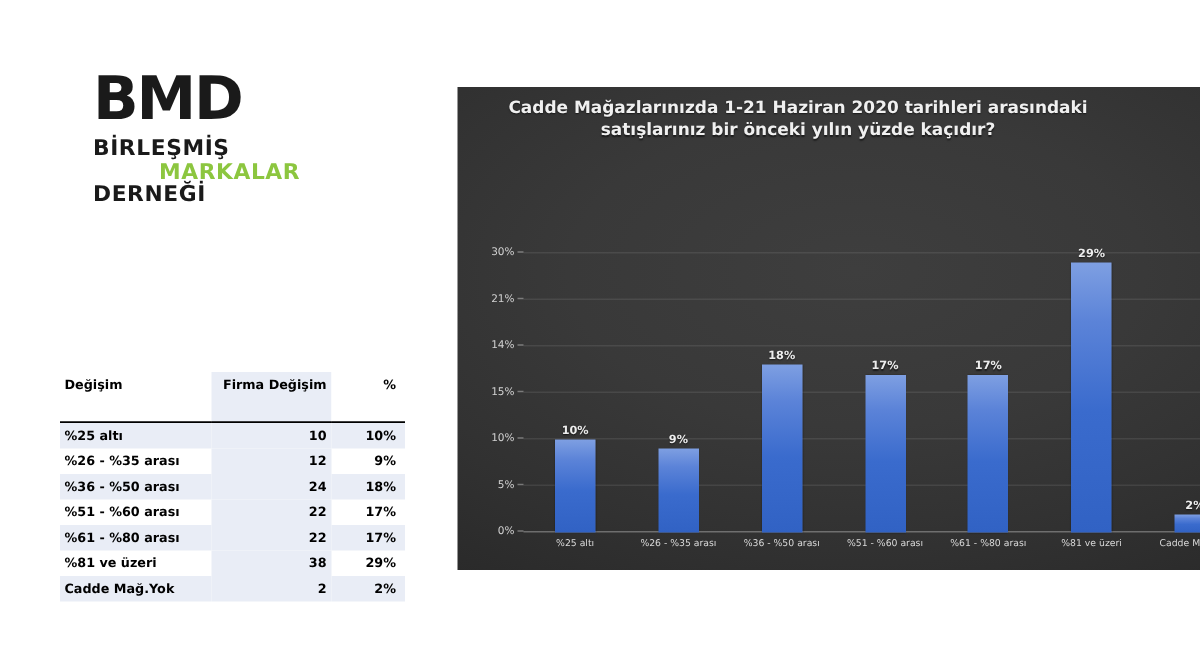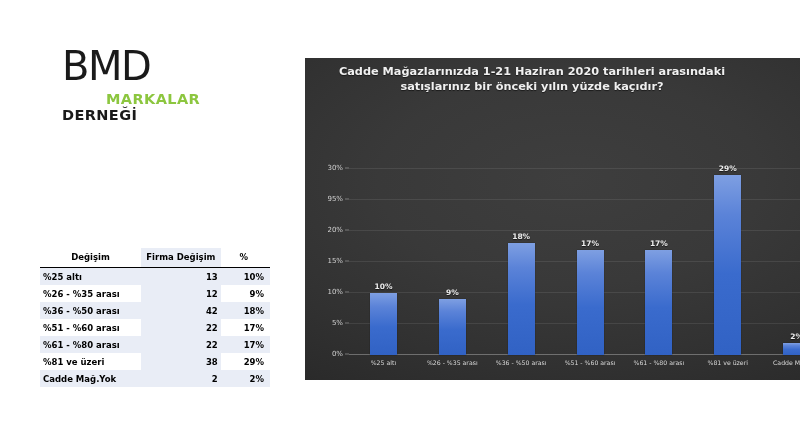--- a/index.html
+++ b/index.html
@@ -18,21 +18,21 @@
 
   
   #logo-block {
     position: absolute;
     left: 62px;
     top: 46px;
     width: 200px;
   }
   #logo-mark {
     font-family: "DejaVu Sans", sans-serif;
-    font-weight: normal;
+    font-weight: bold;
     font-size: 40px;
     line-height: 40px;
     letter-spacing: -1.5px;
     color: #1a1a1a;
     margin: 0 0 6px 0;
   }
   .logo-line {
     font-family: "DejaVu Sans", sans-serif;
     font-weight: bold;
     font-size: 14.5px;
@@ -60,22 +60,21 @@
   }
   table.data-table th,
   table.data-table td {
     padding: 2px 3px 2px 3px;
     line-height: 12px;
     height: 13px;
     white-space: nowrap;
   }
   table.data-table thead th {
     border-bottom: 1.4px solid #000000;
-    padding-bottom: 4px;
-    text-align: center;
+    padding-bottom: 18px;
   }
   .col-label  { text-align: left;  width: 104px; }
   .col-count  { text-align: right; width: 76px; }
   .col-pct    { text-align: right; width: 50px; padding-right: 6px !important; }
   
   .col-count { background: #e9edf6; }
   
   tr.alt .col-label, tr.alt .col-pct { background: #e9edf6; }
   thead tr .col-label, thead tr .col-pct { background: #ffffff; }
 
@@ -192,47 +191,48 @@
     line-height: 10px;
     white-space: nowrap;
     overflow: hidden;
   }
 </style>
 </head>
 <body>
 
 <div id="logo-block">
   <div id="logo-mark">BMD</div>
+  <div class="logo-line">BİRLEŞMİŞ</div>
   <div class="logo-line accent">MARKALAR</div>
   <div class="logo-line">DERNEĞİ</div>
 </div>
 
 <div id="data-table-wrap">
   <table class="data-table">
     <thead>
       <tr>
         <th class="col-label">Değişim</th>
         <th class="col-count">Firma Değişim</th>
         <th class="col-pct">%</th>
       </tr>
     </thead>
     <tbody id="table-body">
         <tr class="alt">
           <td class="col-label">%25 altı</td>
-          <td class="col-count">13</td>
+          <td class="col-count">10</td>
           <td class="col-pct">10%</td>
         </tr>
         <tr>
           <td class="col-label">%26 - %35 arası</td>
           <td class="col-count">12</td>
           <td class="col-pct">9%</td>
         </tr>
         <tr class="alt">
           <td class="col-label">%36 - %50 arası</td>
-          <td class="col-count">42</td>
+          <td class="col-count">24</td>
           <td class="col-pct">18%</td>
         </tr>
         <tr>
           <td class="col-label">%51 - %60 arası</td>
           <td class="col-count">22</td>
           <td class="col-pct">17%</td>
         </tr>
         <tr class="alt">
           <td class="col-label">%61 - %80 arası</td>
           <td class="col-count">22</td>
@@ -267,25 +267,25 @@
         <div class="gridline" style="bottom: 33.3333%;">
           <div class="ytick-stub"></div>
           <div class="ytick">10%</div>
         </div>
         <div class="gridline" style="bottom: 50%;">
           <div class="ytick-stub"></div>
           <div class="ytick">15%</div>
         </div>
         <div class="gridline" style="bottom: 66.6667%;">
           <div class="ytick-stub"></div>
-          <div class="ytick">20%</div>
+          <div class="ytick">14%</div>
         </div>
         <div class="gridline" style="bottom: 83.3333%;">
           <div class="ytick-stub"></div>
-          <div class="ytick">95%</div>
+          <div class="ytick">21%</div>
         </div>
         <div class="gridline" style="bottom: 100%;">
           <div class="ytick-stub"></div>
           <div class="ytick">30%</div>
         </div>
       </div>
     <div id="bars">
         <div class="bar-slot">
           <div class="bar" style="height: 33.3333%;">
             <div class="bar-value">10%</div>

